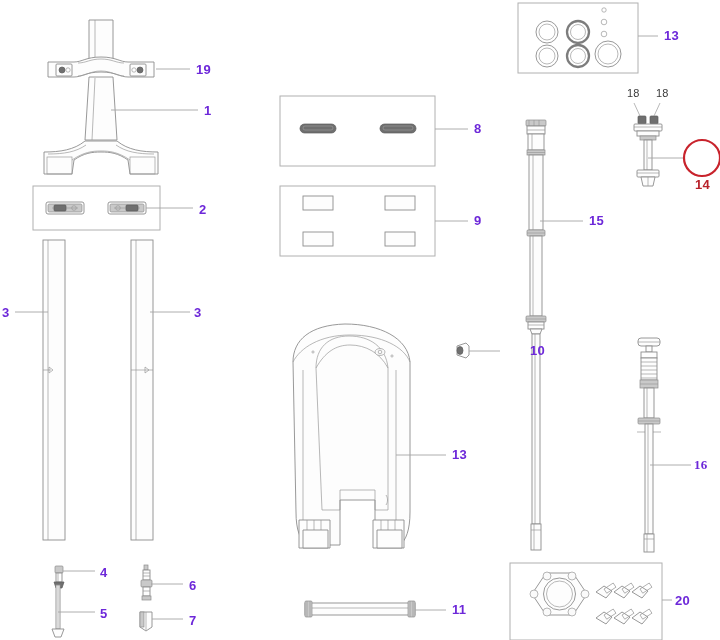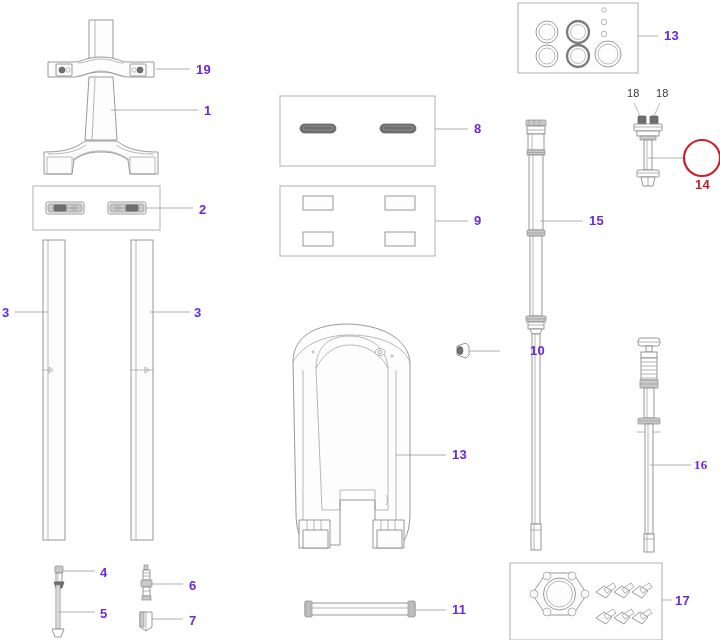--- a/index.html
+++ b/index.html
@@ -400,17 +400,17 @@
   <div class="lbl" style="left:189px; top:614px;">7</div>
   <div class="lbl" style="left:474px; top:122px;">8</div>
   <div class="lbl" style="left:474px; top:214px;">9</div>
   <div class="lbl" style="left:505px; top:344px;margin-left:25px;">10</div>
   <div class="lbl" style="left:452px; top:448px;">13</div>
   <div class="lbl" style="left:452px; top:603px;">11</div>
   <div class="lbl" style="left:664px; top:29px;">13</div>
   <div class="lbl lbl-hl" style="left:695px; top:152px;">14</div>
   <div class="lbl" style="left:589px; top:214px;">15</div>
   <div class="lbl" style="left:694px; top:458px;font-family:Liberation Serif, serif;">16</div>
-  <div class="lbl" style="left:675px; top:594px;">17</div>
+  <div class="lbl" style="left:675px; top:594px;">20</div>
   <div class="lbl lbl-sm" style="left:627px; top:88px;">18</div>
   <div class="lbl lbl-sm" style="left:656px; top:88px;">18</div>
 
 </div>
 
 </body></html>

